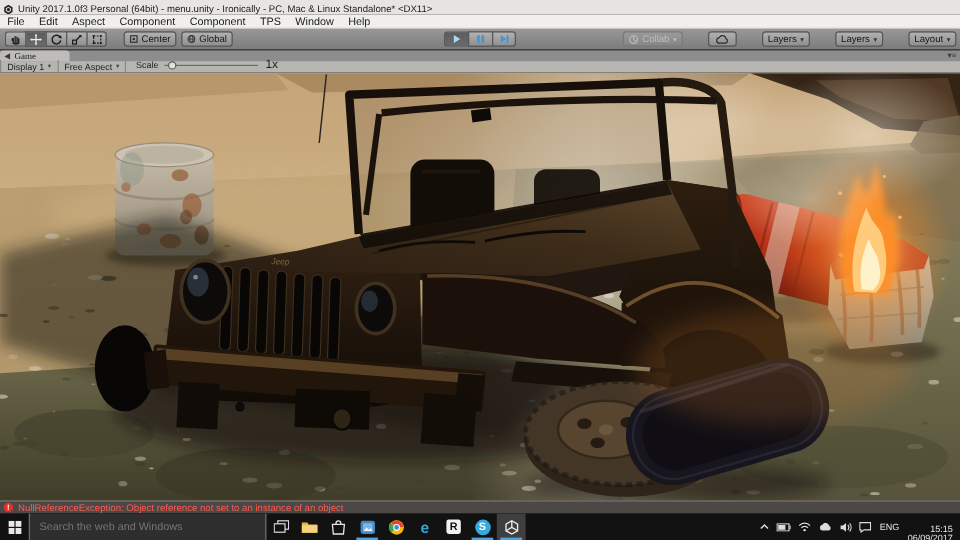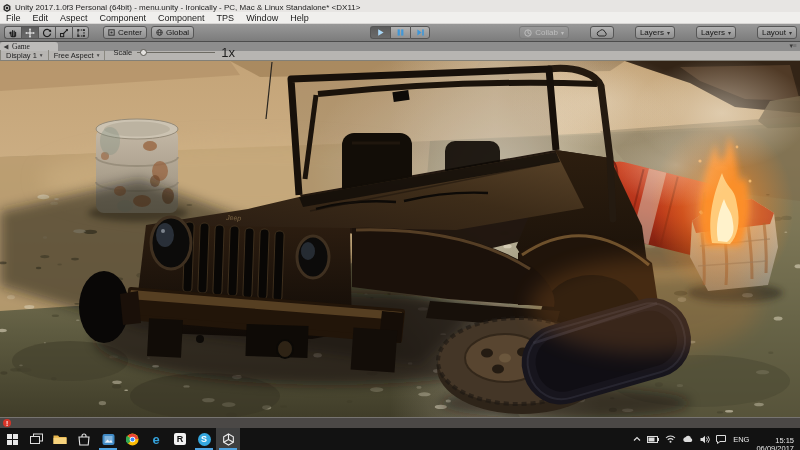--- a/index.html
+++ b/index.html
@@ -33,21 +33,21 @@
   #gametab .lbl{font-size:7.5px;color:#222;margin-left:3px;}
   #tabmenu{position:absolute;right:3px;top:0;font-size:7px;color:#3a3a3a;line-height:9px;}
   
   #controls{top:51px;height:10px;background:#b7b5b2;border-bottom:1px solid #828078;display:flex;align-items:flex-end;}
   .cbtn{font-size:7.5px;color:#1e1e1e;border-right:1px solid #8a8880;padding:0 5px;height:10px;display:flex;align-items:center;white-space:nowrap;}
   .cbtn .car{font-size:5.5px;margin-left:3px;color:#444;}
   #scalewrap{display:flex;align-items:center;margin-left:8px;}
   #scalelbl{font-size:7.5px;color:#1e1e1e;margin-right:5px;}
   #track{width:78px;height:1px;background:#6d6b64;position:relative;}
   #knob{position:absolute;left:3px;top:-3px;width:7px;height:7px;border-radius:50%;background:#e3e1de;border:1px solid #5c5a54;box-sizing:border-box;}
-  #scaleval{font-size:13px;color:#1e1e1e;margin-left:6px;}
+  #scaleval{font-size:10px;color:#1e1e1e;margin-left:6px;}
   #rightctl{position:absolute;right:2px;top:0;height:10px;display:flex;align-items:center;}
   .seg{font-size:7.5px;color:#1e1e1e;border:1px solid #85837b;border-right:none;height:9px;display:flex;align-items:center;padding:0 4px;background:#b2b0ad;white-space:nowrap;}
   .seg:last-child{border-right:1px solid #85837b;}
   
   #scene{top:61px;height:356px;background:#c9ab80;}
   #scene svg{display:block;}
   
   #errorbar{top:417px;height:11px;background:#4b4846;border-top:1px solid #767370;display:flex;align-items:center;padding-left:3px;}
   #erricon{width:8px;height:8px;border-radius:50%;background:#d93428;color:#fff;font-size:6.5px;font-weight:bold;
     display:flex;align-items:center;justify-content:center;margin-right:4px;flex:0 0 auto;}
@@ -610,31 +610,35 @@
     <rect x="534" y="264" width="144" height="56" rx="26" fill="#100e14"></rect>
     <path d="M538,264 L668,260" stroke="#3c3a48" stroke-width="3" opacity="0.5"></path>
   </g>
 
   <ellipse cx="645" cy="245" rx="115" ry="48" fill="#c97a33" opacity="0.22" filter="url(#b10)"></ellipse>
 </svg>
 </div>
 
 <div class="row" id="errorbar">
   <div id="erricon">!</div>
+  <span id="errtext">NullReferenceException: Object reference not set to an instance of an object</span>
 </div>
 
 <div class="row" id="taskbar">
   <div id="startbtn">
     <svg width="11" height="11" viewBox="0 0 11 11">
       <rect x="0" y="0" width="5" height="5" fill="#e8e8e8"></rect>
         <rect x="6" y="0" width="5" height="5" fill="#e8e8e8"></rect>
       <rect x="0" y="6" width="5" height="5" fill="#e8e8e8"></rect>
         <rect x="6" y="6" width="5" height="5" fill="#e8e8e8"></rect>
     </svg>
   </div>
+  <div id="searchbox">
+    <input type="text" placeholder="Search the web and Windows" style="">
+  </div>
   <div class="tk">
     <svg width="13" height="12" viewBox="0 0 13 12">
       <rect x="3.5" y="1" width="9" height="7" fill="none" stroke="#dcdcdc" stroke-width="1"></rect>
       <rect x="0.5" y="3.5" width="9" height="7" fill="#121212" stroke="#dcdcdc" stroke-width="1"></rect>
     </svg>
   </div>
   <div class="tk">
     <svg width="14" height="12" viewBox="0 0 14 12">
       <path d="M0.5,2.5 L5,2.5 L6.3,4 L13.5,4 L13.5,11 L0.5,11 Z" fill="#e8b64c"></path>
       <path d="M0.5,4.8 L13.5,4.8 L13.5,11 L0.5,11 Z" fill="#f6d27c"></path>

